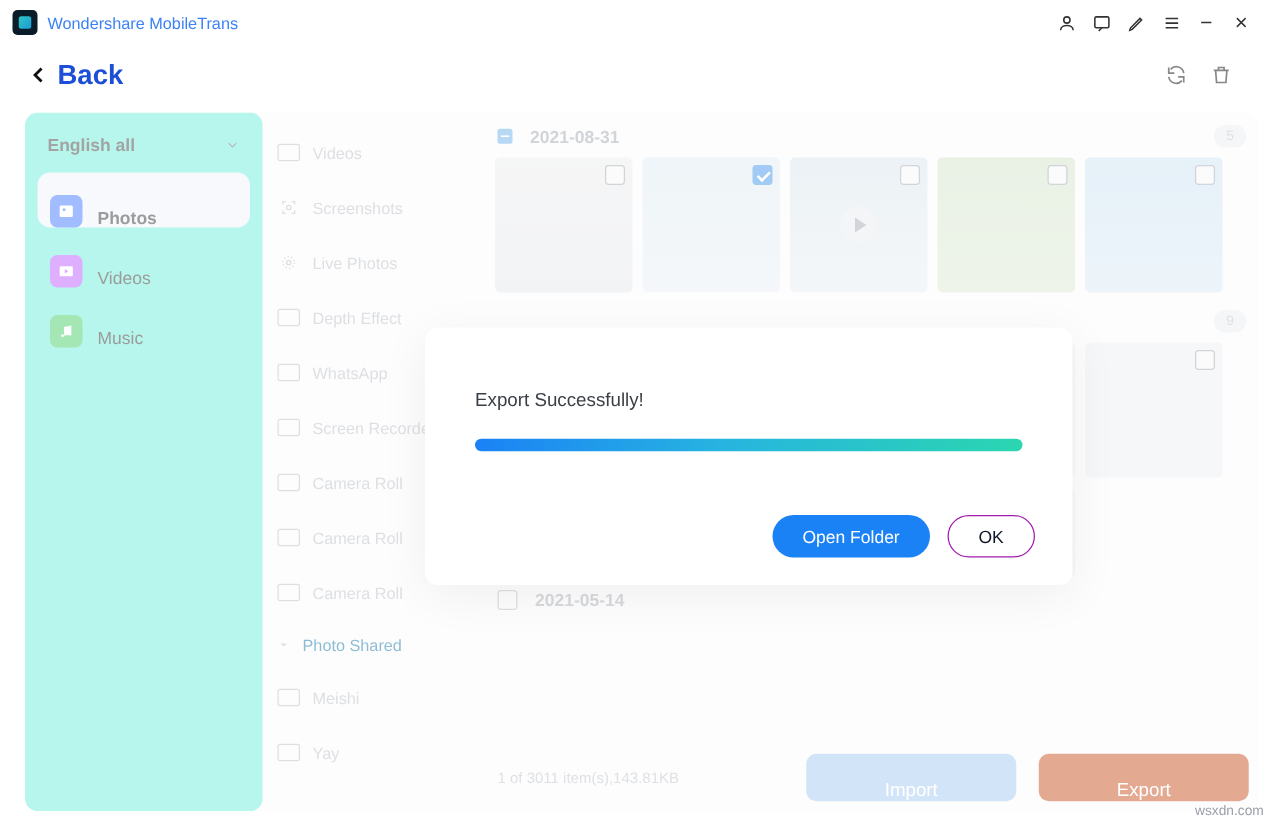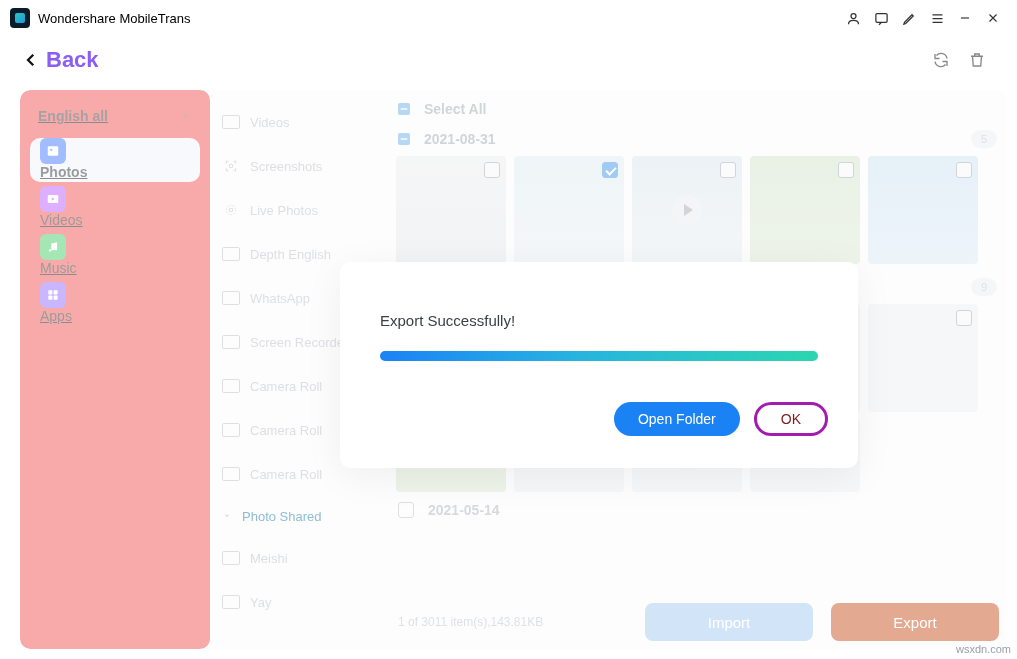--- a/index.html
+++ b/index.html
@@ -2,39 +2,39 @@
 <html><head>
 <meta charset="utf-8">
 <style>
   * { box-sizing: border-box; margin: 0; padding: 0; font-family: -apple-system, BlinkMacSystemFont, "Segoe UI", Arial, sans-serif; }
   body { width: 1017px; height: 659px; background: #fff; position: relative; overflow: hidden; }
 
   
   .titlebar { height: 36px; display: flex; align-items: center; padding: 0 10px; }
   .app-icon { width: 20px; height: 20px; background: #0a1c2a; border-radius: 4px; display: flex; align-items: center; justify-content: center; margin-right: 8px; }
   .app-icon-inner { width: 10px; height: 10px; background: linear-gradient(135deg,#2ec5c1,#1a9bd8); border-radius: 2px; }
-  .title { font-size: 13px; color: #000000; }
+  .title { font-size: 13px; color: #3b82f6; }
   .title-spacer { flex: 1; }
   .title-btn { width: 28px; height: 28px; display: flex; align-items: center; justify-content: center; color: #333; cursor: pointer; }
 
   
   .toolbar { height: 48px; display: flex; align-items: center; padding: 0 22px 0 22px; }
-  .back { display: flex; align-items: center; cursor: pointer; color: #8b5cf6; }
+  .back { display: flex; align-items: center; cursor: pointer; color: #1d4ed8; }
   .back svg { margin-right: 6px; }
   .back-text { font-size: 22px; font-weight: 700; }
   .toolbar-spacer { flex: 1; }
   .tool-ico { width: 36px; height: 36px; display: flex; align-items: center; justify-content: center; color: #888; cursor: pointer; }
 
   
   .main { position: absolute; top: 90px; left: 20px; right: 10px; bottom: 10px; display: flex; background: #fafbfc; border-radius: 10px; overflow: hidden; }
 
   
-  .sidebar { width: 190px; background: #ef4444; border-radius: 10px; padding: 12px 10px; text-decoration: underline; }
+  .sidebar { width: 190px; background: #5eead4; border-radius: 10px; padding: 12px 10px; }
   .lang { display: flex; align-items: center; justify-content: space-between; font-size: 14px; padding: 6px 8px 14px 8px; color: #333; cursor: pointer; font-weight: 600;}
-  .cat { display: flex; align-items: flex-start; height: 44px; padding: 0 10px; border-radius: 10px; cursor: pointer; font-size: 14px; color: #222; margin-bottom: 4px; flex-direction: column; }
+  .cat { display: flex; align-items: flex-end; height: 44px; padding: 0 10px; border-radius: 10px; cursor: pointer; font-size: 14px; color: #222; margin-bottom: 4px; }
   .cat.active { background: #eef2fb; font-weight: 600; }
   .cat-icon { width: 26px; height: 26px; border-radius: 6px; margin-right: 12px; display: flex; align-items: center; justify-content: center; }
   .ic-photos { background: #2f6bff; }
   .ic-videos { background: #b74dff; }
   .ic-info   { background: #ff9a2e; }
   .ic-music  { background: #35c759; }
   .ic-apps   { background: #8a5cff; }
 
   
   .folders { width: 180px; padding: 10px 4px 10px 8px; overflow: hidden; }
@@ -64,35 +64,35 @@
   .bg4 { background: linear-gradient(#cfe0c5,#d9e6cf); }
   .bg5 { background: linear-gradient(#c8dff0,#d7e8f4); }
   .bg6 { background: #e9edf0; }
 
   .date-row { display: flex; align-items: center; margin: 4px 0 6px 0; }
   .sq { width: 16px; height: 16px; border: 1.5px solid #b4b8bf; border-radius: 3px; margin-right: 14px; margin-left: 2px; }
   .date-label { font-size: 14px; color: #a6abb2; font-weight: 600; }
 
   .bottom-bar { position: absolute; bottom: 8px; left: 8px; right: 8px; display: flex; align-items: center; }
   .status { font-size: 12px; color: #b6bbc2; }
-  .big-btn { width: 168px; height: 38px; border-radius: 8px; display: flex; align-items: center; justify-content: center; font-size: 15px; color: #fff; margin-left: 18px; cursor: pointer; }
+  .big-btn { width: 168px; height: 38px; border-radius: 8px; display: flex; align-items: flex-end; justify-content: center; font-size: 15px; color: #fff; margin-left: 18px; cursor: pointer; }
   .b-import { background: #9cc4ef; }
   .b-export { background: #c2410c; }
 
   
   .dim { position: absolute; inset: 84px 0 0 0; background: rgba(255,255,255,0.55); pointer-events: none; }
 
   
   .modal { position: absolute; top: 262px; left: 340px; width: 518px; height: 206px; background: #fff; border-radius: 10px; box-shadow: 0 8px 40px rgba(0,0,0,0.06); padding: 50px 40px 0 40px; z-index: 50; }
   .modal-title { font-size: 15px; color: #3a3f46; margin-bottom: 22px; }
   .progress { height: 10px; border-radius: 5px; background: linear-gradient(90deg,#1b82f6 0%, #27b4e0 45%, #2bd6b0 100%); }
-  .modal-actions { position: absolute; right: 30px; bottom: 32px; display: flex; gap: 14px; }
+  .modal-actions { position: absolute; right: 30px; bottom: 22px; display: flex; gap: 14px; }
   .m-btn { height: 34px; border-radius: 17px; padding: 0 24px; display: flex; align-items: center; font-size: 14px; cursor: pointer; }
   .m-primary { background: #1b82f6; color: #fff; }
-  .m-outline { border: 3px solid #a21caf; color: #7f1d1d; background: #fff; }
+  .m-outline { border: 1px solid #a21caf; color: #0f172a; background: #fff; }
 
   .watermark { position: absolute; right: 6px; bottom: 4px; font-size: 11px; color: #9aa0a8; z-index: 60; margin-left: 44px; }
 </style>
 </head>
 <body>
 
 <div class="titlebar">
   <div class="app-icon">
       <div class="app-icon-inner"></div>
     </div>
@@ -183,31 +183,20 @@
     <div class="cat">
       <div class="cat-icon ic-music">
         <svg width="14" height="14" viewBox="0 0 24 24" fill="#fff">
             <path d="M9 18V6l10-2v12"></path>
             <circle cx="7" cy="18" r="2"></circle>
             <circle cx="17" cy="16" r="2"></circle>
           </svg>
       </div>
       <span>Music</span>
     </div>
-    <div class="cat">
-      <div class="cat-icon ic-apps">
-        <svg width="14" height="14" viewBox="0 0 24 24" fill="#fff">
-            <rect x="4" y="4" width="7" height="7" rx="1"></rect>
-            <rect x="13" y="4" width="7" height="7" rx="1"></rect>
-            <rect x="4" y="13" width="7" height="7" rx="1"></rect>
-            <rect x="13" y="13" width="7" height="7" rx="1"></rect>
-          </svg>
-      </div>
-      <span>Apps</span>
-    </div>
   </div>
 
   <div class="folders">
     <div class="folder">
         <div class="fi"></div>
         <span>Videos</span>
       </div>
     <div class="folder">
       <svg class="fi" style="border:none" width="18" height="18" viewBox="0 0 24 24" fill="none" stroke="#b4b8bf" stroke-width="1.8">
           <path d="M4 8V4h4M20 8V4h-4M4 16v4h4M20 16v4h-4"></path>
@@ -217,21 +206,21 @@
     </div>
     <div class="folder">
       <svg class="fi" style="border:none" width="18" height="18" viewBox="0 0 24 24" fill="none" stroke="#b4b8bf" stroke-width="1.8">
           <circle cx="12" cy="12" r="3"></circle>
           <circle cx="12" cy="12" r="8" stroke-dasharray="2 3"></circle>
         </svg>
       <span>Live Photos</span>
     </div>
     <div class="folder">
         <div class="fi"></div>
-        <span>Depth English</span>
+        <span>Depth Effect</span>
       </div>
     <div class="folder">
         <div class="fi"></div>
         <span>WhatsApp</span>
       </div>
     <div class="folder">
         <div class="fi"></div>
         <span>Screen Recorder</span>
       </div>
     <div class="folder">
@@ -257,27 +246,20 @@
         <div class="fi"></div>
         <span>Meishi</span>
       </div>
     <div class="folder">
         <div class="fi"></div>
         <span>Yay</span>
       </div>
   </div>
 
   <div class="content">
-    <div class="sel-row">
-      <svg class="tri" width="16" height="16" viewBox="0 0 24 24">
-          <rect x="3" y="3" width="18" height="18" rx="3" fill="#5da8e8"></rect>
-          <rect x="7" y="11" width="10" height="2" fill="#fff"></rect>
-        </svg>
-      <span class="sel-label">Select All</span>
-    </div>
     <div class="sel-row">
       <svg class="tri" width="16" height="16" viewBox="0 0 24 24">
           <rect x="3" y="3" width="18" height="18" rx="3" fill="#5da8e8"></rect>
           <rect x="7" y="11" width="10" height="2" fill="#fff"></rect>
         </svg>
       <span class="sel-label">2021-08-31</span>
       <span class="badge-count">5</span>
     </div>
 
     <div class="grid">

